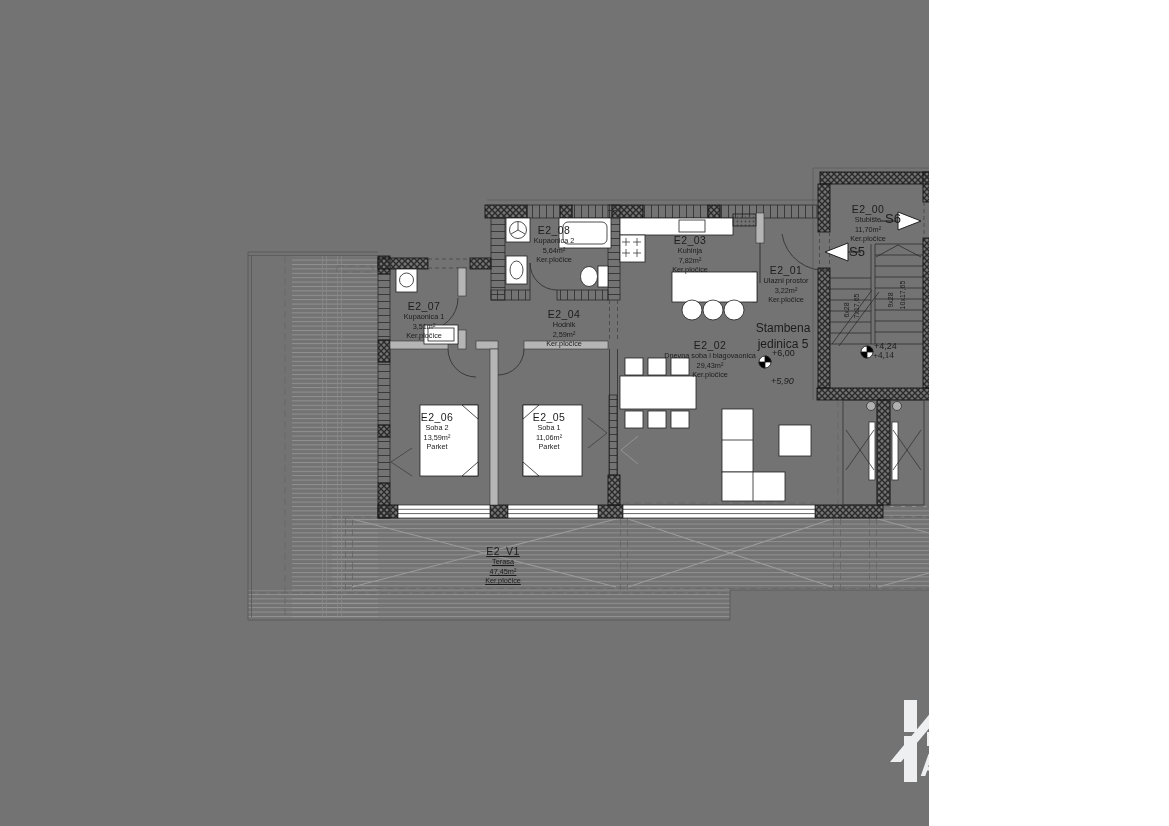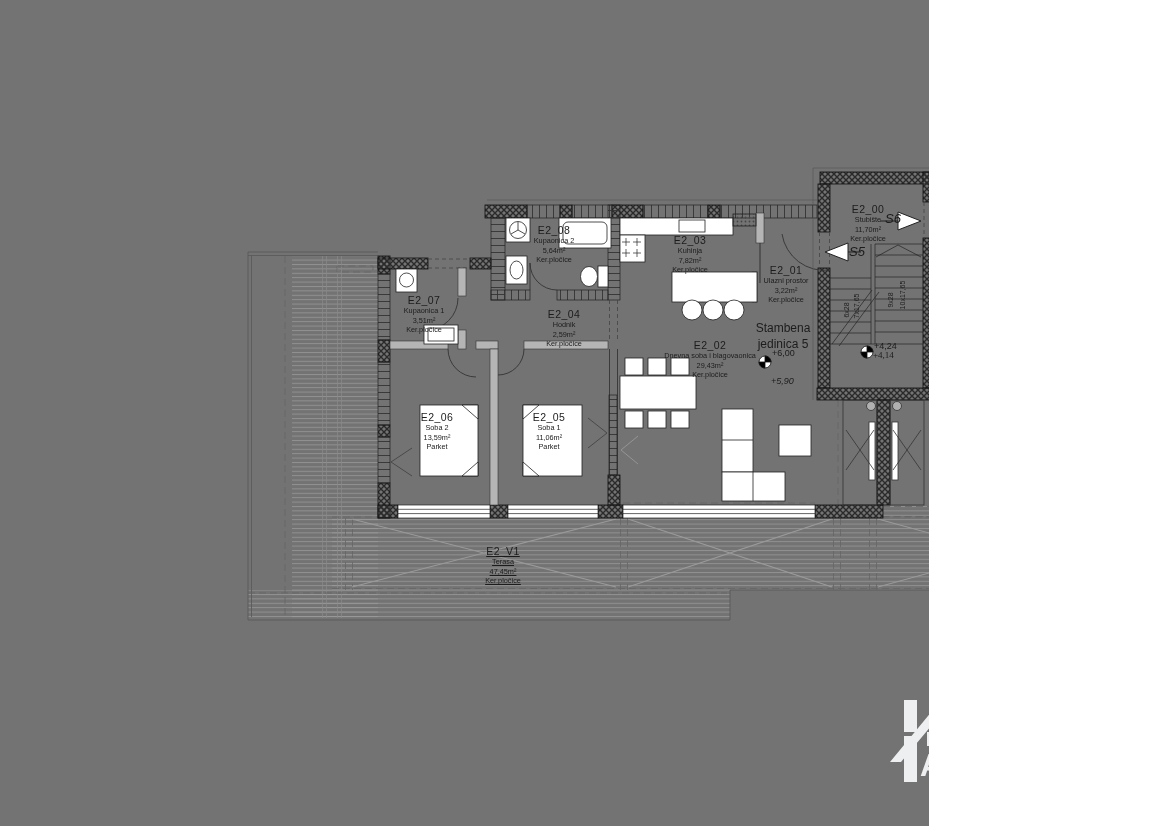--- a/index.html
+++ b/index.html
@@ -9,21 +9,21 @@
   .plan { position:absolute; left:0; top:0; }
   .wall  { fill:url(#wallhatch); }
   .deck  { fill:url(#deckp); stroke:none; }
   .winH  { fill:url(#ladH); }
   .winV  { fill:url(#ladV); }
   .rlabel { position:absolute; width:120px; text-align:center; color:#1c1c1c; }
   .rid   { font-size:10.5px; letter-spacing:.4px; line-height:1.15; }
   .rline { font-size:7.3px; line-height:1.3;text-align:center; }
   .floating { position:absolute; white-space:nowrap; color:#1c1c1c; }
   .elev { font-size:9px; }
-  .stair-ref { font-size:13px;font-style:italic; }
+  .stair-ref { font-size:13px; }
   .unit-label { position:absolute; left:743px; top:320px; width:80px; text-align:center;
                 font-size:12px; line-height:1.35; color:#1c1c1c; }
   .vdim { position:absolute; transform:translate(-50%,-50%) rotate(-90deg);
           font-size:7px; white-space:nowrap; color:#1c1c1c; }
   .watermark { position:absolute; left:890px; top:690px; width:270px; height:104px; }
   .wm-text { position:absolute; left:30px; top:58px; font-size:31px; font-weight:bold;
              letter-spacing:1px; color:#edeff1; }
   .wm-house { position:absolute; left:0; top:0; }
 </style>
 </head>
@@ -285,21 +285,21 @@
     <div class="rline">Kuhinja</div>
     <div class="rline">7,82m²</div>
     <div class="rline">Ker.pločice</div>
   </div>
   <div class="rlabel" style="left:726px; top:264px;">
     <div class="rid">E2_01</div>
     <div class="rline">Ulazni prostor</div>
     <div class="rline">3,22m²</div>
     <div class="rline">Ker.pločice</div>
   </div>
-  <div class="rlabel" style="left:364px; top:294px;">
+  <div class="rlabel" style="left:364px; top:300px;">
     <div class="rid">E2_07</div>
     <div class="rline">Kupaonica 1</div>
     <div class="rline">3,51m²</div>
     <div class="rline">Ker.pločice</div>
   </div>
   <div class="rlabel" style="left:504px; top:308px;">
     <div class="rid">E2_04</div>
     <div class="rline">Hodnik</div>
     <div class="rline">2,59m²</div>
     <div class="rline">Ker.pločice</div>

